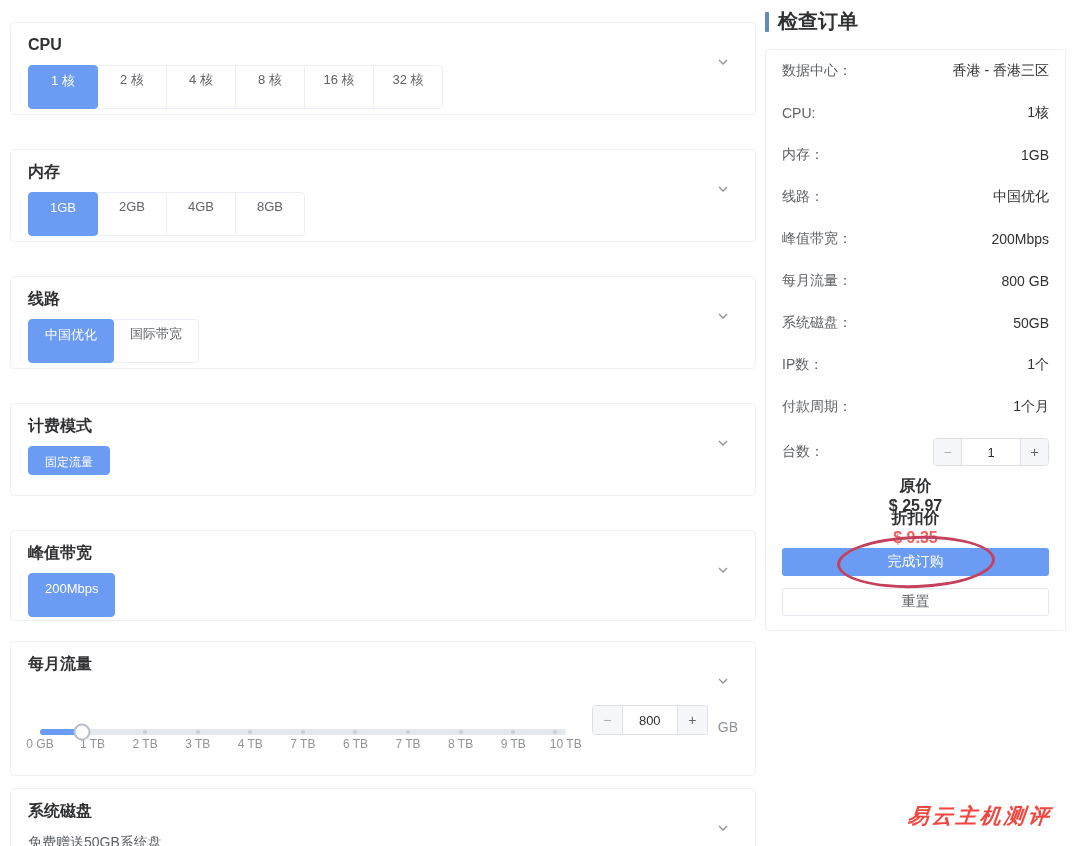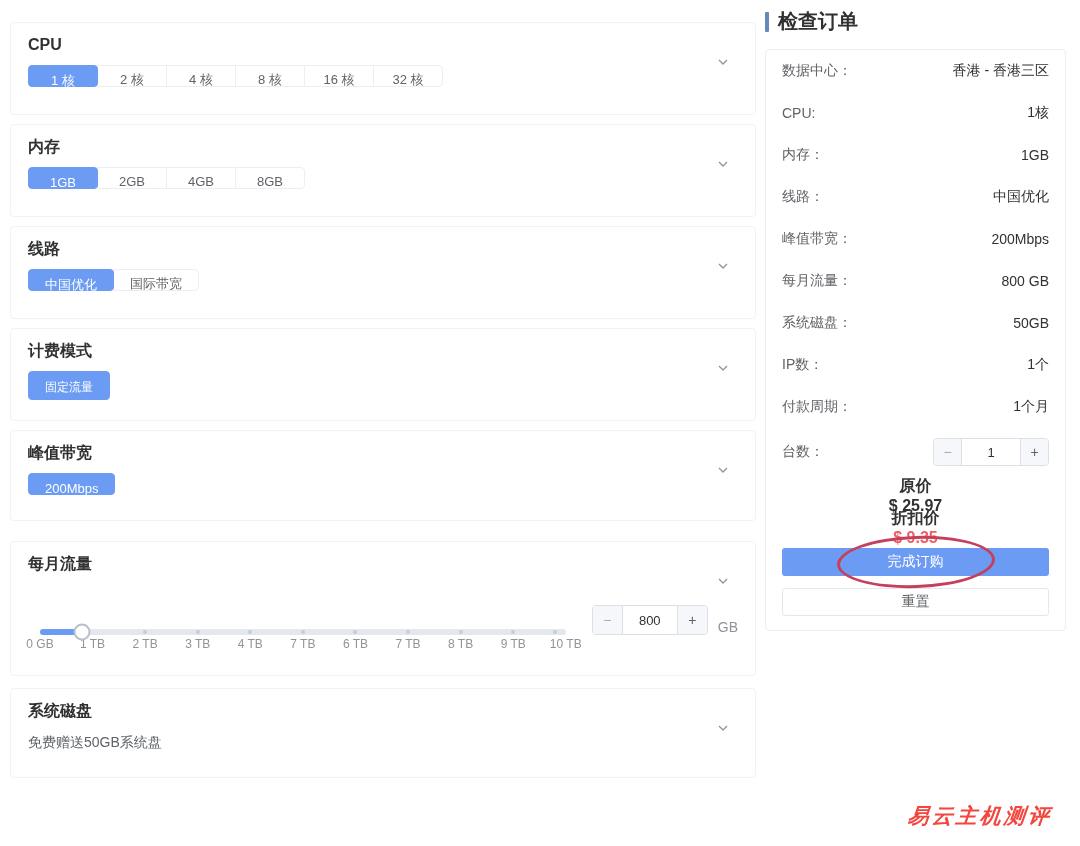--- a/index.html
+++ b/index.html
@@ -3,29 +3,29 @@
 <meta charset="utf-8">
 <style>
   * { margin:0; padding:0; box-sizing:border-box; }
   html,body { width:1080px; height:846px; background:#fff;
     font-family:"Liberation Sans","DejaVu Sans",sans-serif; color:#303133; }
   #canvas { position:relative; width:1080px; height:846px; overflow:hidden; background:#fff; }
 
   
   .left-col { position:absolute; left:10px; top:22px; width:746px; }
   .card { position:relative; background:#fff; border:1px solid #f0f2f5; border-radius:4px;
-    padding:11px 17px 0 17px; margin-bottom:9px; height:93px; }
+    padding:11px 17px 0 17px; margin-bottom:34px; height:93px; }
   .card.tall { height:135px; margin-bottom:12px; }
   .card.bw { height:91px; margin-bottom:20px; }
   .card.disk { height:90px; margin-bottom:16px; }
   .card-title { font-size:16px; font-weight:bold; color:#303133; line-height:22px; margin-bottom:9px; }
   .chevron { position:absolute; right:26px; top:33px; width:12px; height:12px; cursor:pointer; }
 
   .opt-group { display:inline-flex; }
-  .opt { min-width:70px; padding:0 16px; height:22px; line-height:28px; text-align:center;
+  .opt { min-width:70px; padding:0 16px; height:44px; line-height:28px; text-align:center;
     font-size:13px; color:#606266; background:#fff; border:1px solid #ebeef5;
     margin-left:-1px; cursor:pointer; white-space:nowrap; }
   .opt:first-child { margin-left:0; border-radius:4px 0 0 4px; }
   .opt:last-child { border-radius:0 4px 4px 0; }
   .opt.sel { background:#6b9bf2; border-color:#6b9bf2; color:#fff; border-radius:4px;
     position:relative; z-index:1; line-height:30px; }
   .opt.single { border-radius:4px; }
 
   .disk-note { font-size:14px; color:#5f6368; margin-top:12px; }
 

